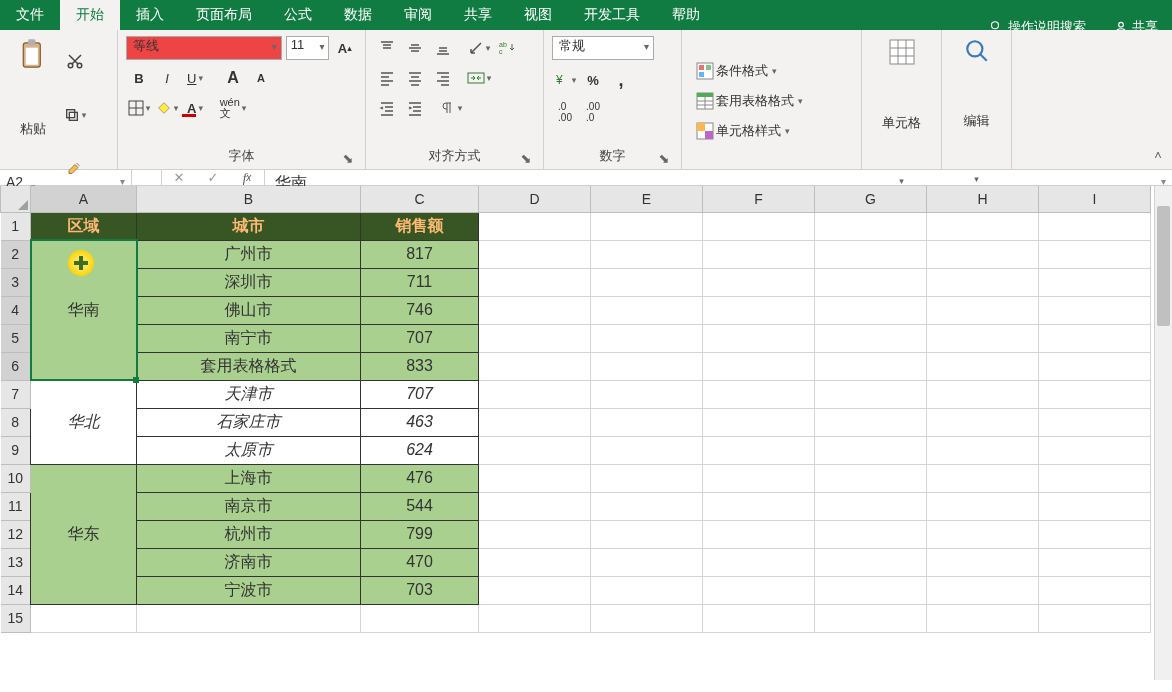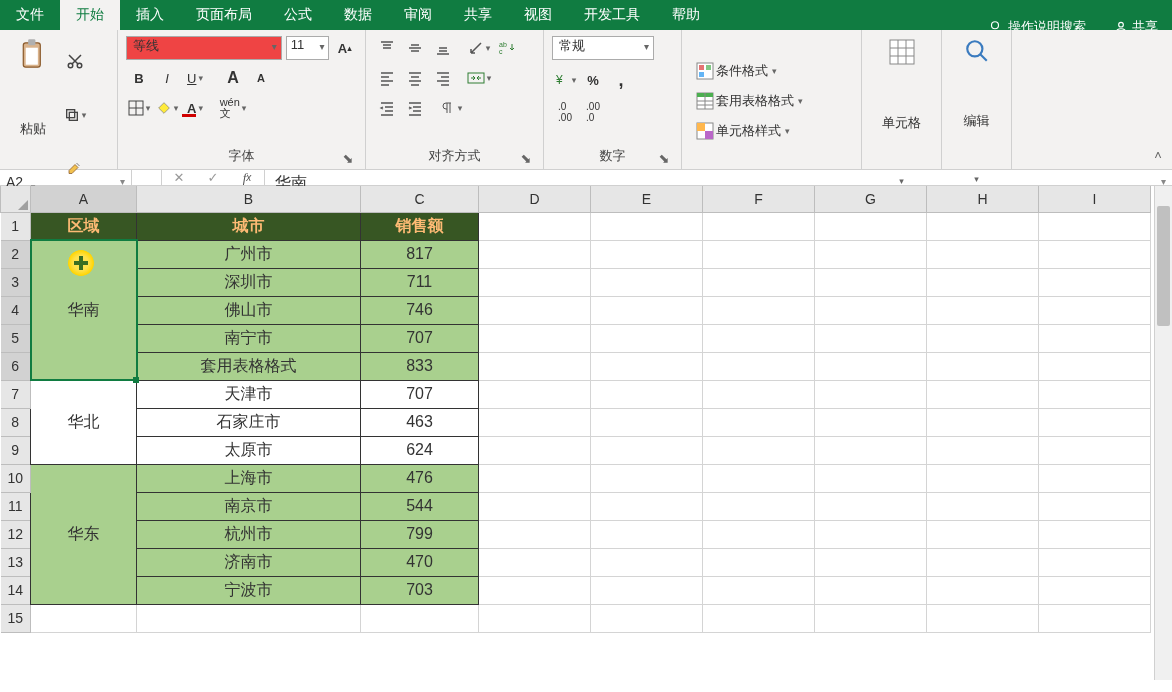--- a/index.html
+++ b/index.html
@@ -52,21 +52,21 @@
 .corner { width:30px; height:26px; border-bottom:1px solid #bdbdbd; border-right:1px solid #bdbdbd; background:#e6e6e6; position:relative; }
 .corner::after { content:""; position:absolute; right:2px; bottom:2px; border-left:10px solid transparent; border-bottom:10px solid #a0a0a0; }
 .sheet { flex:1; overflow:hidden; position:relative; }
 table.grid { border-collapse:collapse; table-layout:fixed; }
 .colhdr th { background:#e6e6e6; border:1px solid #bdbdbd; border-top:none; font-weight:normal; height:26px; color:#333; font-size:14px; }
 .rowhdr { background:#e6e6e6; border:1px solid #bdbdbd; border-left:none; text-align:center; font-size:14px; color:#333; height:28px; width:30px; }
 td.cell { border:1px solid #d4d4d4; height:28px; font-size:16px; padding:0 4px; background:#fff; }
 
 .hdr-dark { background:#375623 !important; color:#fdba74; font-weight:bold; text-align:center; border:1px solid #333 !important; }
 .g1 { background:#a9d08e !important; text-align:center; border:1px solid #333 !important; }
-.g2 { background:#fff !important; text-align:center; border:1px solid #333 !important; }
+.g2 { background:#fff !important; text-align:center; border:1px solid #333 !important;font-style:italic; }
 .sel { outline:2px solid #107c41; outline-offset:-1px; position:relative; }
 .sel::after { content:""; position:absolute; right:-3px; bottom:-3px; width:6px; height:6px; background:#107c41; }
 
 .cursor-plus { position:absolute; width:26px; height:26px; pointer-events:none; }
 .cursor-plus .halo { position:absolute; inset:0; border-radius:50%; background:radial-gradient(circle,#ffe24d 40%,#ffd400 70%,rgba(255,212,0,0) 72%); }
 .cursor-plus .plus { position:absolute; left:6px; top:6px; width:14px; height:14px; }
 .cursor-plus .plus::before,.cursor-plus .plus::after { content:""; position:absolute; background:#3b6e22; }
 .cursor-plus .plus::before { left:5px; top:0; width:4px; height:14px; }
 .cursor-plus .plus::after { top:5px; left:0; height:4px; width:14px; }
 .colhdr th.selcol { background:#d2d2d2; }

